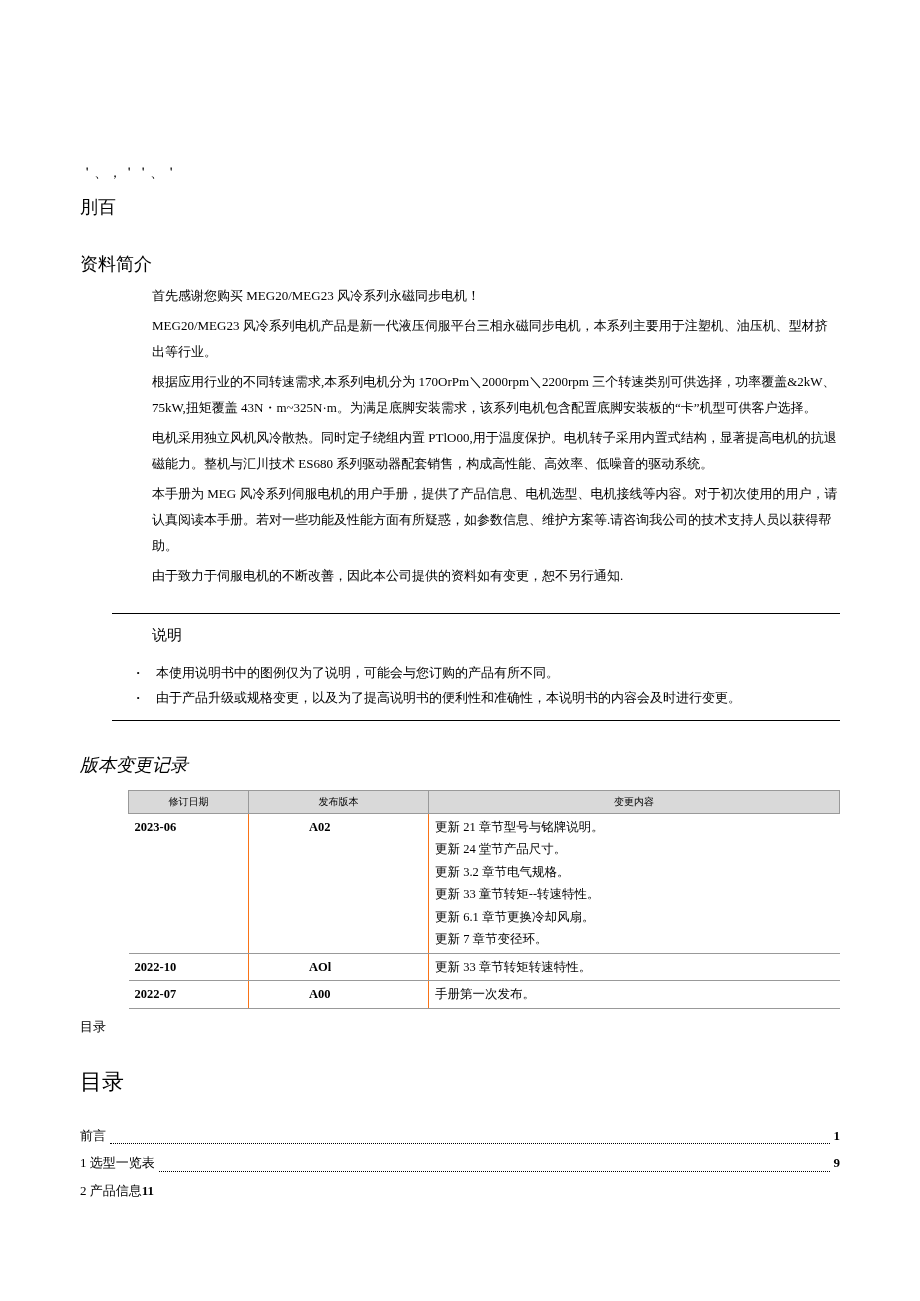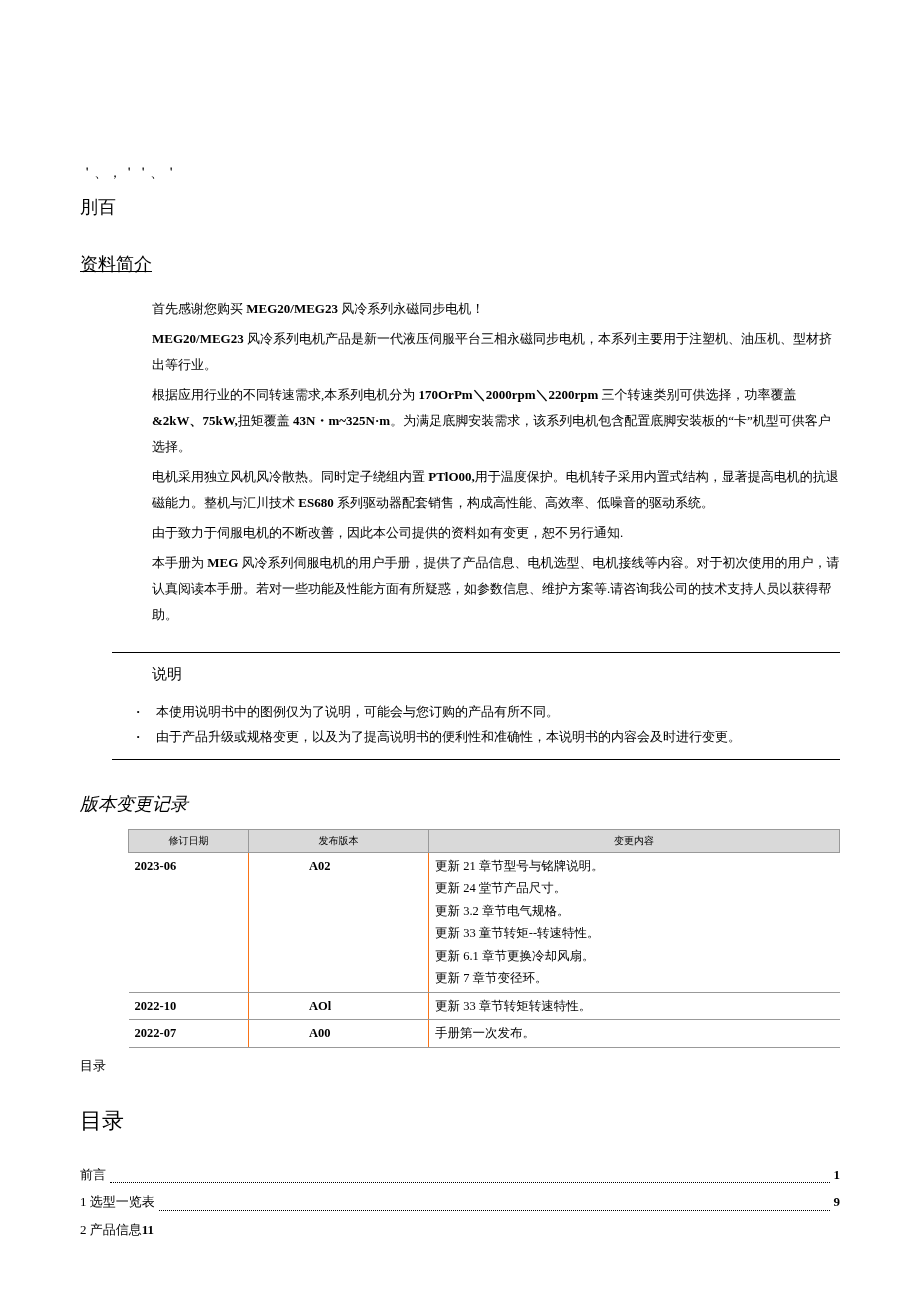--- a/index.html
+++ b/index.html
@@ -16,22 +16,21 @@
     .header-noise {
       font-size: 14px;
       margin-bottom: 6px;
     }
     .header-title {
       font-size: 18px;
       margin-bottom: 24px;
     }
     .section-title {
       font-size: 18px;
-      margin-bottom: 16px;
-      text-decoration: underline;
+      margin-bottom: 3px;
     }
     .intro-block {
       margin-left: 72px;
       margin-bottom: 24px;
     }
     .intro-block p {
       margin-bottom: 4px;
       line-height: 2;
     }
     .note-box {
@@ -118,21 +117,21 @@
       border-bottom: 1.5px dotted #000;
       margin: 0 4px 3px 4px;
       min-width: 20px;
     }
     .toc-page { flex: 0 0 auto; font-weight: bold; }
     .version-section-title {
       font-size: 18px;
       margin-bottom: 8px;
       font-style: italic;
     }
-    .inline-bold { font-weight: bold; }
+    .inline-bold { font-weight: normal; }
   </style>
 </head>
 <body>
 
 <div class="header-noise">＇、，＇＇、＇</div>
 <div class="header-title">刖百</div>
 
 <div class="section-title">资料简介</div>
 
 <div class="intro-block">
@@ -141,24 +140,24 @@
   </p>
   <p>
     <span class="inline-bold">MEG20/MEG23</span><span> 风冷系列电机产品是新一代液压伺服平台三相永磁同步电机，本系列主要用于注塑机、油压机、型材挤出等行业。</span>
   </p>
   <p>
     <span>根据应用行业的不同转速需求,本系列电机分为 </span><span class="inline-bold">170OrPm＼2000rpm＼2200rpm</span><span> 三个转速类别可供选择，功率覆盖</span><span class="inline-bold">&amp;2kW、75kW,</span><span>扭矩覆盖 </span><span class="inline-bold">43N・m~325N·m</span><span>。为满足底脚安装需求，该系列电机包含配置底脚安装板的“卡”机型可供客户选择。</span>
   </p>
   <p>
     <span>电机采用独立风机风冷散热。同时定子绕组内置 </span><span class="inline-bold">PTlO00,</span><span>用于温度保护。电机转子采用内置式结构，显著提高电机的抗退磁能力。整机与汇川技术 </span><span class="inline-bold">ES680</span><span> 系列驱动器配套销售，构成高性能、高效率、低噪音的驱动系统。</span>
   </p>
+  <p>
+    <span>本手册为 </span><span class="inline-bold">MEG</span><span> 风冷系列伺服电机的用户手册，提供了产品信息、电机选型、电机接线等内容。对于初次使用的用户，请认真阅读本手册。若对一些功能及性能方面有所疑惑，如参数信息、维护方案等.请咨询我公司的技术支持人员以获得帮助。</span>
+  </p>
   <p>由于致力于伺服电机的不断改善，因此本公司提供的资料如有变更，恕不另行通知.</p>
-  <p>
-    <span>本手册为 </span><span class="inline-bold">MEG</span><span> 风冷系列伺服电机的用户手册，提供了产品信息、电机选型、电机接线等内容。对于初次使用的用户，请认真阅读本手册。若对一些功能及性能方面有所疑惑，如参数信息、维护方案等.请咨询我公司的技术支持人员以获得帮助。</span>
-  </p>
 </div>
 
 <div class="note-box">
   <div class="note-title">说明</div>
   <ul class="note-list">
     <li>本使用说明书中的图例仅为了说明，可能会与您订购的产品有所不同。</li>
     <li>由于产品升级或规格变更，以及为了提高说明书的便利性和准确性，本说明书的内容会及时进行变更。</li>
   </ul>
 </div>
 

